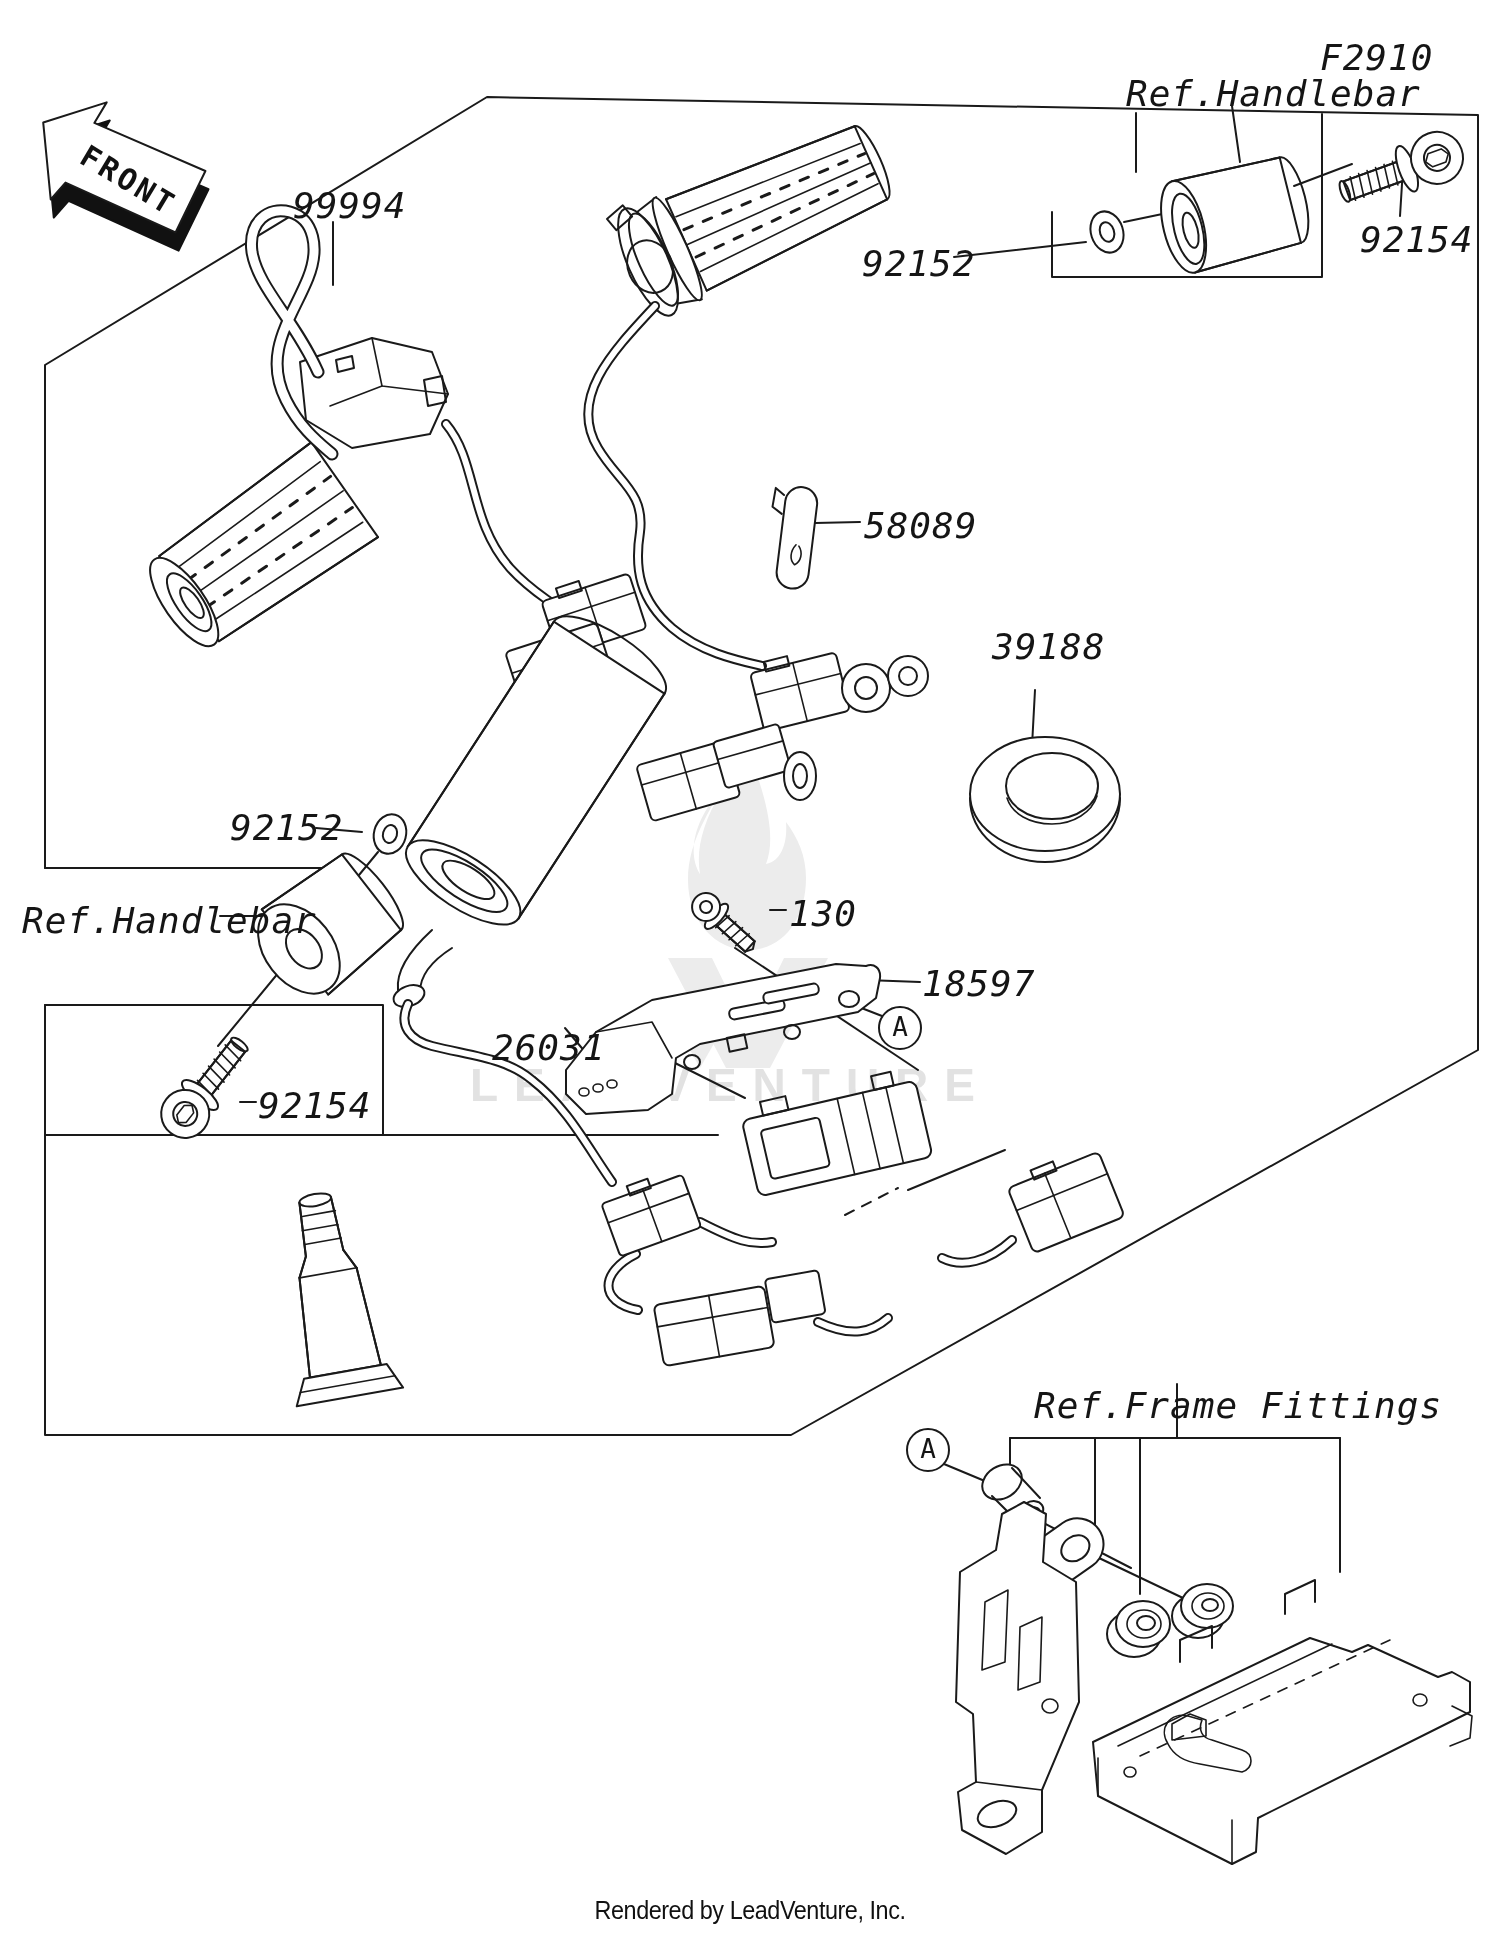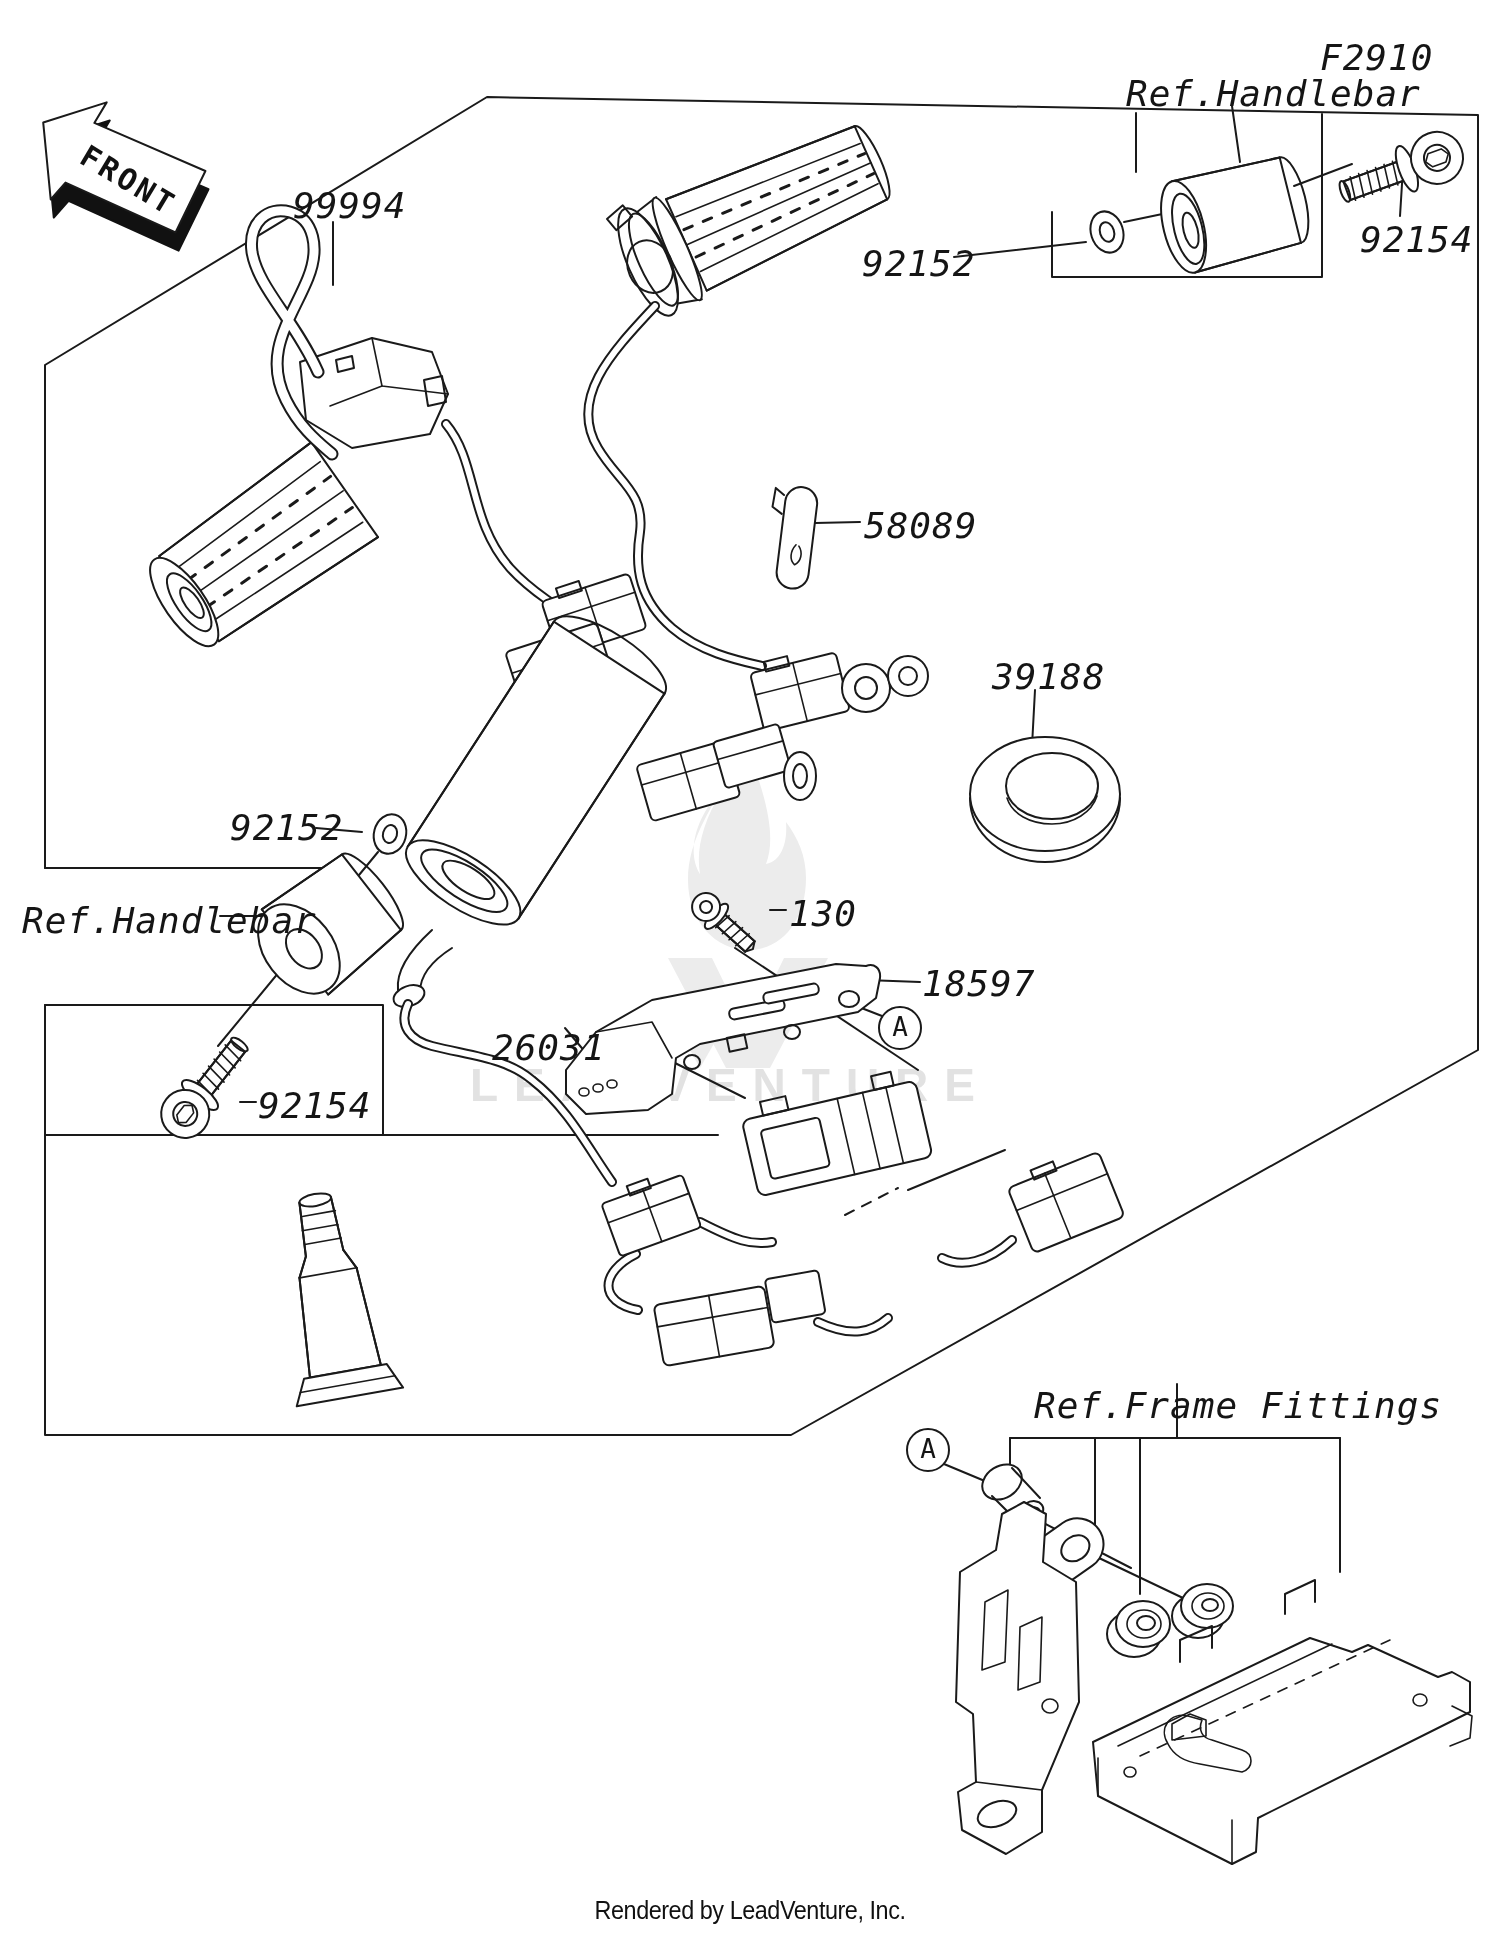--- a/index.html
+++ b/index.html
@@ -419,21 +419,21 @@
       <path class="thin" d="M1168,1744 C1158,1728 1170,1712 1188,1716 L1202,1720 C1198,1730 1202,1738 1212,1740 L1242,1750 C1254,1754 1254,1768 1242,1772 L1200,1764 C1186,1762 1174,1756 1168,1744 Z"></path>
     </g>
   </svg>
 
   <div class="lbl" style="left:1320px;top:38px;">F2910</div>
   <div class="lbl" style="left:1126px;top:74px;">Ref.Handlebar</div>
   <div class="lbl" style="left:1360px;top:220px;">92154</div>
   <div class="lbl" style="left:862px;top:244px;">92152</div>
   <div class="lbl" style="left:293px;top:186px;">99994</div>
   <div class="lbl" style="left:864px;top:506px;">58089</div>
-  <div class="lbl" style="left:992px;top:657px;">39188</div>
+  <div class="lbl" style="left:992px;top:627px;">39188</div>
   <div class="lbl" style="left:230px;top:808px;">92152</div>
   <div class="lbl" style="left:22px;top:901px;">Ref.Handlebar</div>
   <div class="lbl" style="left:258px;top:1086px;">92154</div>
   <div class="lbl" style="left:789px;top:894px;text-align:center;">130</div>
   <div class="lbl" style="left:922px;top:964px;">18597</div>
   <div class="lbl" style="left:492px;top:1028px;">26031</div>
   <div class="lbl" style="left:1034px;top:1350px;margin-top:36px;">Ref.Frame Fittings</div>
   <div class="amark" style="left:878px;top:1012px;">A</div>
   <div class="amark" style="left:906px;top:1434px;">A</div>
 

